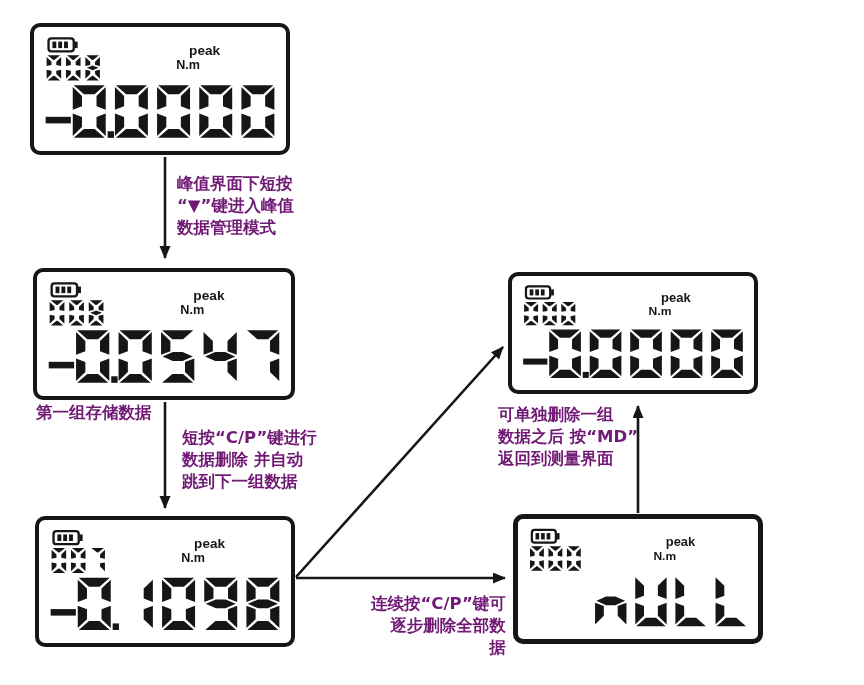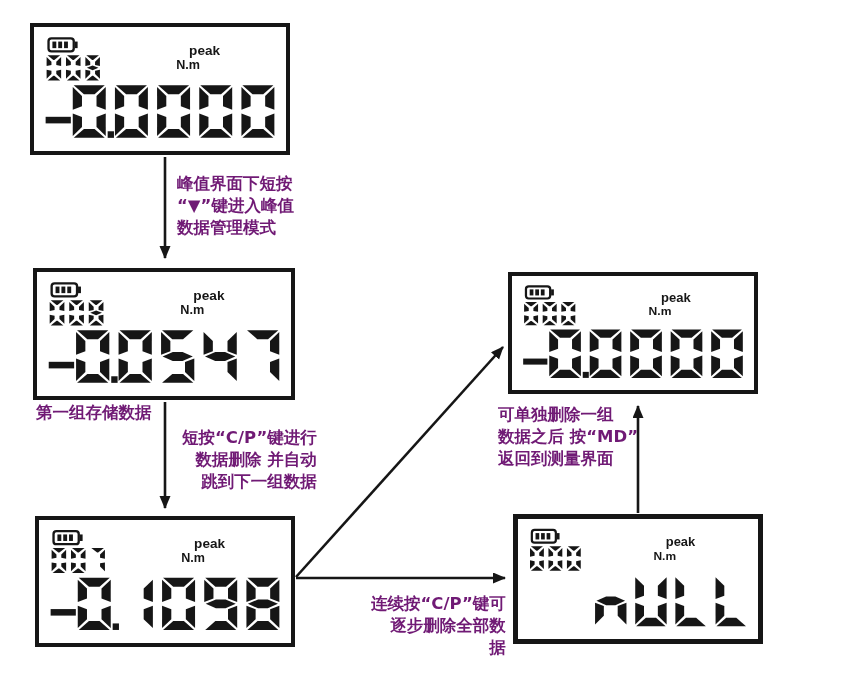--- a/index.html
+++ b/index.html
@@ -4,21 +4,21 @@
 <style>
   :root { --ink:#161616; --bg:#ffffff; }
   html,body { margin:0; padding:0; background:#fff; }
   .canvas {
     position:relative; width:864px; height:685px;
     background:var(--bg); overflow:hidden;
     font-family:"DejaVu Sans", sans-serif;
   }
   .lcd {
     position:absolute; box-sizing:border-box;
-    background:#fff; border:4px solid var(--ink); border-radius:0;
+    background:#fff; border:4px solid var(--ink); border-radius:10px;
   }
   .lcd svg { display:block; width:100%; height:100%; }
   .p1 { left:30px;  top:23px;  width:260px; height:132px; }
   .p2 { left:33px;  top:268px; width:262px; height:132px; }
   .p3 { left:35px;  top:516px; width:260px; height:131px; }
   .p4 { left:508px; top:272px; width:250px; height:122px; }
   .p5 { left:513px; top:514px; width:250px; height:130px; border-width:5px; }
   .batt-body { fill:none; stroke:var(--ink); stroke-width:2.4; }
   .batt-bar, .batt-cap { fill:var(--ink); }
   text.peak { font:bold 14px "Liberation Sans", sans-serif; fill:var(--ink); text-anchor:middle; }
@@ -358,21 +358,21 @@
     <line x1="165" y1="402" x2="165" y2="508" marker-end="url(#ah)"></line>
     <line x1="296" y1="577" x2="503" y2="347" marker-end="url(#ah)"></line>
     <line x1="296" y1="578" x2="505" y2="578" marker-end="url(#ah)"></line>
     <line x1="638" y1="513" x2="638" y2="406" marker-end="url(#ah)"></line>
   </svg>
 
   <div class="note" style="left:177px; top:173px;">峰值界面下短按
 “▼”键进入峰值
 数据管理模式</div>
   <div class="note" style="left:36px; top:402px;">第一组存储数据</div>
-  <div class="note" style="left:182px; top:427px;text-align:right;">短按“C/P”键进行
+  <div class="note" style="left:182px; top:427px;">短按“C/P”键进行
 数据删除 并自动
 跳到下一组数据</div>
   <div class="note" style="left:498px; top:404px;">可单独删除一组
 数据之后  按“MD”
 返回到测量界面</div>
   <div class="note" style="left:371px; top:593px;text-align:right;">连续按“C/P”键可
 逐步删除全部数
 据</div>
 
 </div>

